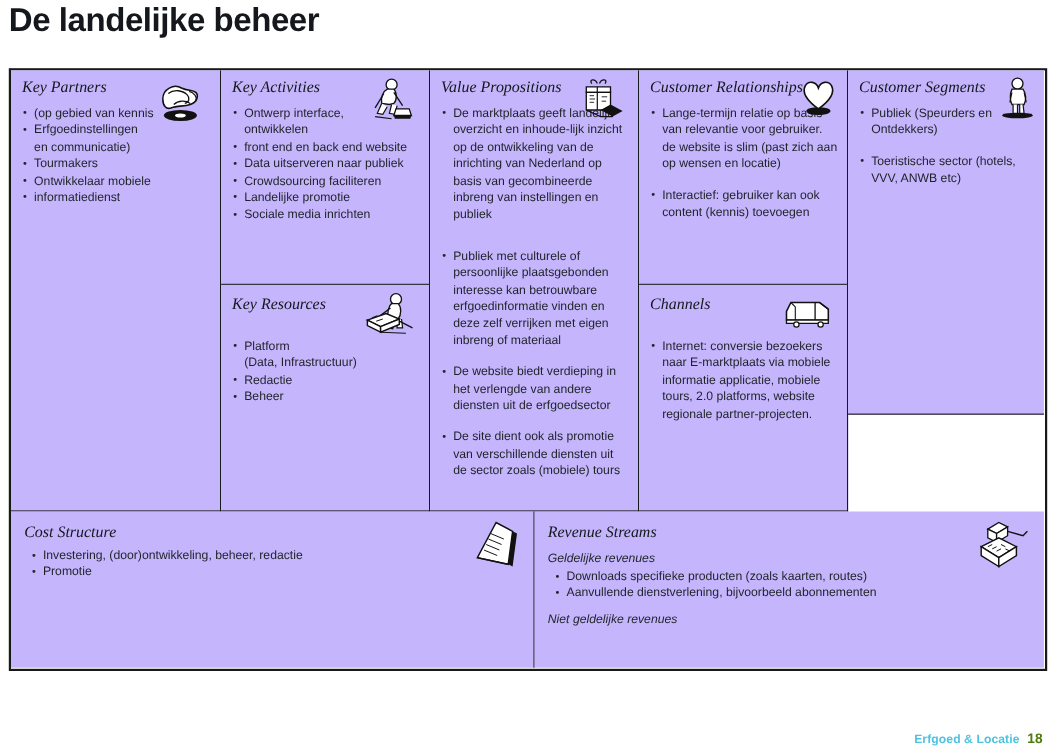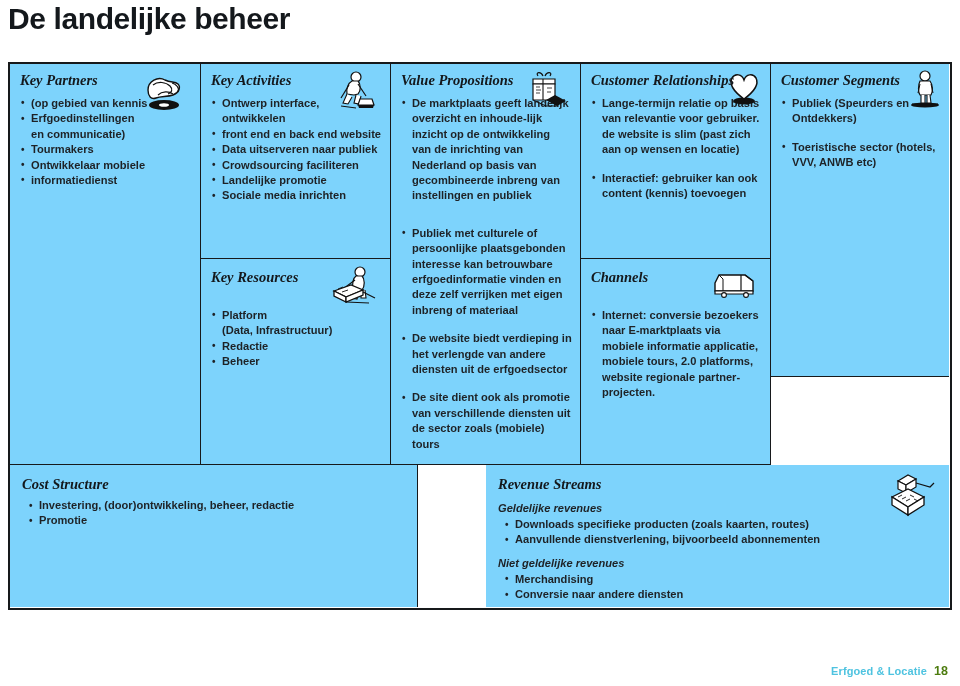--- a/index.html
+++ b/index.html
@@ -37,22 +37,21 @@
     height: 548px;
     border: 2.5px solid #17191b;
     box-sizing: border-box;
     background: #fff;
   }
 
   .cell {
     position: absolute;
     box-sizing: border-box;
     overflow: hidden;
-    background: #7dd3fc;
-    font-weight: bold;
+    background: #c4b5fd;
   }
   .b-r { border-right: 1.6px solid #17191b; }
   .b-b { border-bottom: 1.6px solid #17191b; }
 
   .cell-head {
     font-family: "Liberation Serif", serif;
     font-style: italic;
     font-size: 14.5px;
     color: #14181c;
     padding: 9px 0 0 10px;
@@ -294,21 +293,21 @@
       </svg>
     </div>
     <div class="list-wrap">
       <ul class="blist spaced">
         <li>Publiek (Speurders en Ontdekkers)</li>
         <li>Toeristische sector (hotels, VVV, ANWB etc)</li>
       </ul>
     </div>
   </div>
 
-  <div class="cell b-r" style="left:0; top:401px; width:408px; height:142px;">
+  <div class="cell b-r" style="left:0; top:401px; width:476px; height:142px;">
     <div class="bottom-head">Cost Structure</div>
     <div class="icon-box" style="left:412px; top:6px;">
       <svg width="52" height="48" viewBox="0 0 52 48">
         <path d="M12 36 L29 4 L44 12 L40 42 Z" fill="#fff" stroke="#111" stroke-width="1.3"></path>
         <path d="M40 42 L44 12 L48 14 L44 44 Z" fill="#111"></path>
         <path d="M24 14 L36 19 M22 19 L34 24 M20 24 L32 29 M18 29 L30 34" stroke="#111" stroke-width="0.9"></path>
         <path d="M40 42 L12 36" stroke="#111" stroke-width="1.2"></path>
       </svg>
     </div>
     <div class="bottom-list">
@@ -334,25 +333,19 @@
       </svg>
     </div>
     <div class="sub-head">Geldelijke revenues</div>
     <div class="bottom-list" style="margin-top:3px">
       <ul class="blist">
         <li>Downloads specifieke producten (zoals kaarten, routes)</li>
         <li>Aanvullende dienstverlening, bijvoorbeeld abonnementen</li>
       </ul>
     </div>
     <div class="sub-head">Niet geldelijke revenues</div>
-    <div class="bottom-list" style="margin-top:3px">
-      <ul class="blist">
-        <li>Merchandising</li>
-        <li>Conversie naar andere diensten</li>
-      </ul>
-    </div>
   </div>
 
 </div>
 
 <div id="footer">
   <span class="brand">Erfgoed &amp; Locatie</span><span class="pageno">18</span>
 </div>
 
 </body></html>

